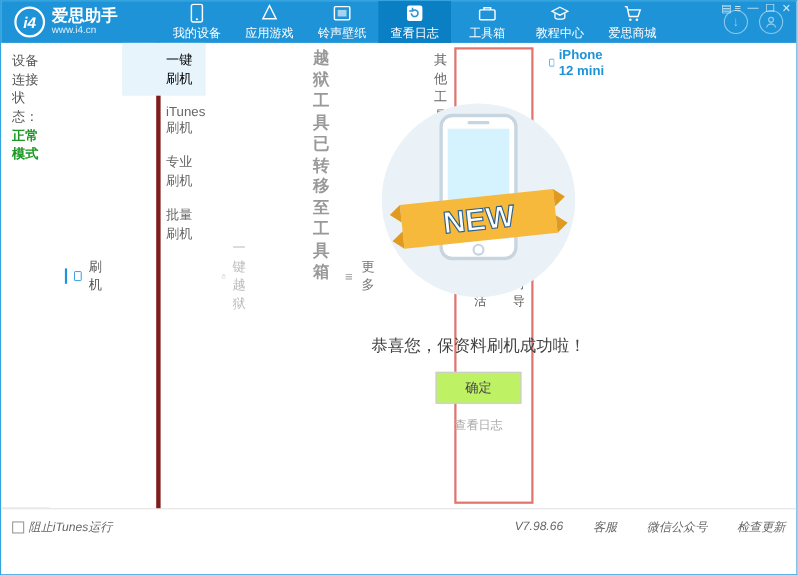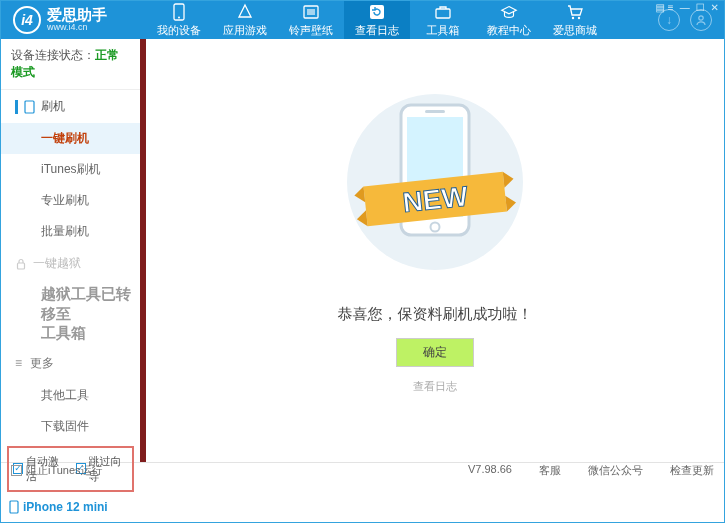--- a/index.html
+++ b/index.html
@@ -18,47 +18,47 @@
 .nav-icon { width: 18px; height: 18px; display: flex; align-items: center; justify-content: center; }
 .hdr-right { display: flex; align-items: center; gap: 10px; padding-right: 12px; }
 .circ-btn { width: 22px; height: 22px; border: 1.5px solid #8cc9ed; border-radius: 50%; display: flex; align-items: center; justify-content: center; cursor: pointer; color: #8cc9ed; font-size: 12px; }
 .title-ctrl { position: absolute; top: 2px; right: 6px; display: flex; gap: 6px; color: #d0eaf7; font-size: 10px; }
 .title-ctrl span { cursor: pointer; }
 
 
 .body { display: flex; height: 423px; }
 
 
-.sidebar { width: 145px; border-right: 6px solid #7f1d1d; display: flex; flex-direction: column; font-size: 12px; color: #555; }
+.sidebar { width: 145px; border-right: 4px solid #7f1d1d; display: flex; flex-direction: row; font-size: 12px; color: #555; }
 .conn-status { padding: 8px 10px; border-bottom: 1px solid #eee; }
 .conn-value { color: #1b9a23; font-weight: bold; }
 .group-hd { display: flex; align-items: center; gap: 6px; padding: 8px 14px; color: #555; cursor: pointer; }
 .group-hd .bar { width: 3px; height: 14px; background: #1e93d8; }
 .group-hd.disabled { color: #bbb; }
 .sub-items { }
 .sub-item { padding: 7px 0 7px 40px; cursor: pointer; color: #666; }
-.sub-item.active { background: #e8f4fc; color: #c2410c; font-weight: bold; }
+.sub-item.active { background: #e8f4fc; color: #000000; }
 .sub-item.muted { color: #999; font-size: 15px; line-height: 1.3; padding-top:4px; padding-bottom:4px;font-weight:bold; }
 .more-hd { display:flex; align-items:center; gap:8px; padding:8px 14px; color:#777; cursor:pointer;}
 .flex-spacer { flex:1; }
 .checks-box { border: 2px solid #e0736c; margin: 4px 6px; padding: 6px 4px; display: flex; gap: 10px; font-size: 11px; color:#555;}
 .checks-box label { display:flex; align-items:center; gap:3px; cursor:pointer;}
 .ck { width:11px; height:11px; border:1px solid #1e93d8; display:inline-flex; align-items:center; justify-content:center; color:#1e93d8; font-size:9px; line-height:1;}
 .device-box { padding: 4px 8px 6px; }
 .device-name { color:#1e93d8; font-weight:bold; font-size:12px; display:flex; align-items:center; gap:4px;}
 
 
 .main { flex:1; position:relative; display:flex; flex-direction:column; align-items:center; justify-content:center; }
 .phone-svg { margin-top:-20px; }
 .success-text { margin-top:28px; font-size:15px; color:#444; }
 .ok-btn { margin-top:14px; padding:5px 26px; border:1px solid #ccc; background:#bef264; cursor:pointer; font-size:12px; color:#444;}
 .log-link { margin-top:12px; font-size:11px; color:#aaa; cursor:pointer; }
 
 
-.footer { height: 28px; border-top:1px solid #e3e3e3; display:flex; align-items:flex-start; padding:0 10px; font-size:11px; color:#666; }
+.footer { height: 28px; border-top:1px solid #e3e3e3; display:flex; align-items:center; padding:16px 10px; font-size:11px; color:#666;font-style:italic; }
 .footer .ft-ck { width:11px; height:11px; border:1px solid #999; margin-right:4px; display:inline-block;}
 .footer-spacer { flex:1; }
 .footer .seg { margin-left:27px; cursor:pointer; }
 
 svg { display:block; }
 </style>
 </head>
 <body>
 
 <div class="title-ctrl">

